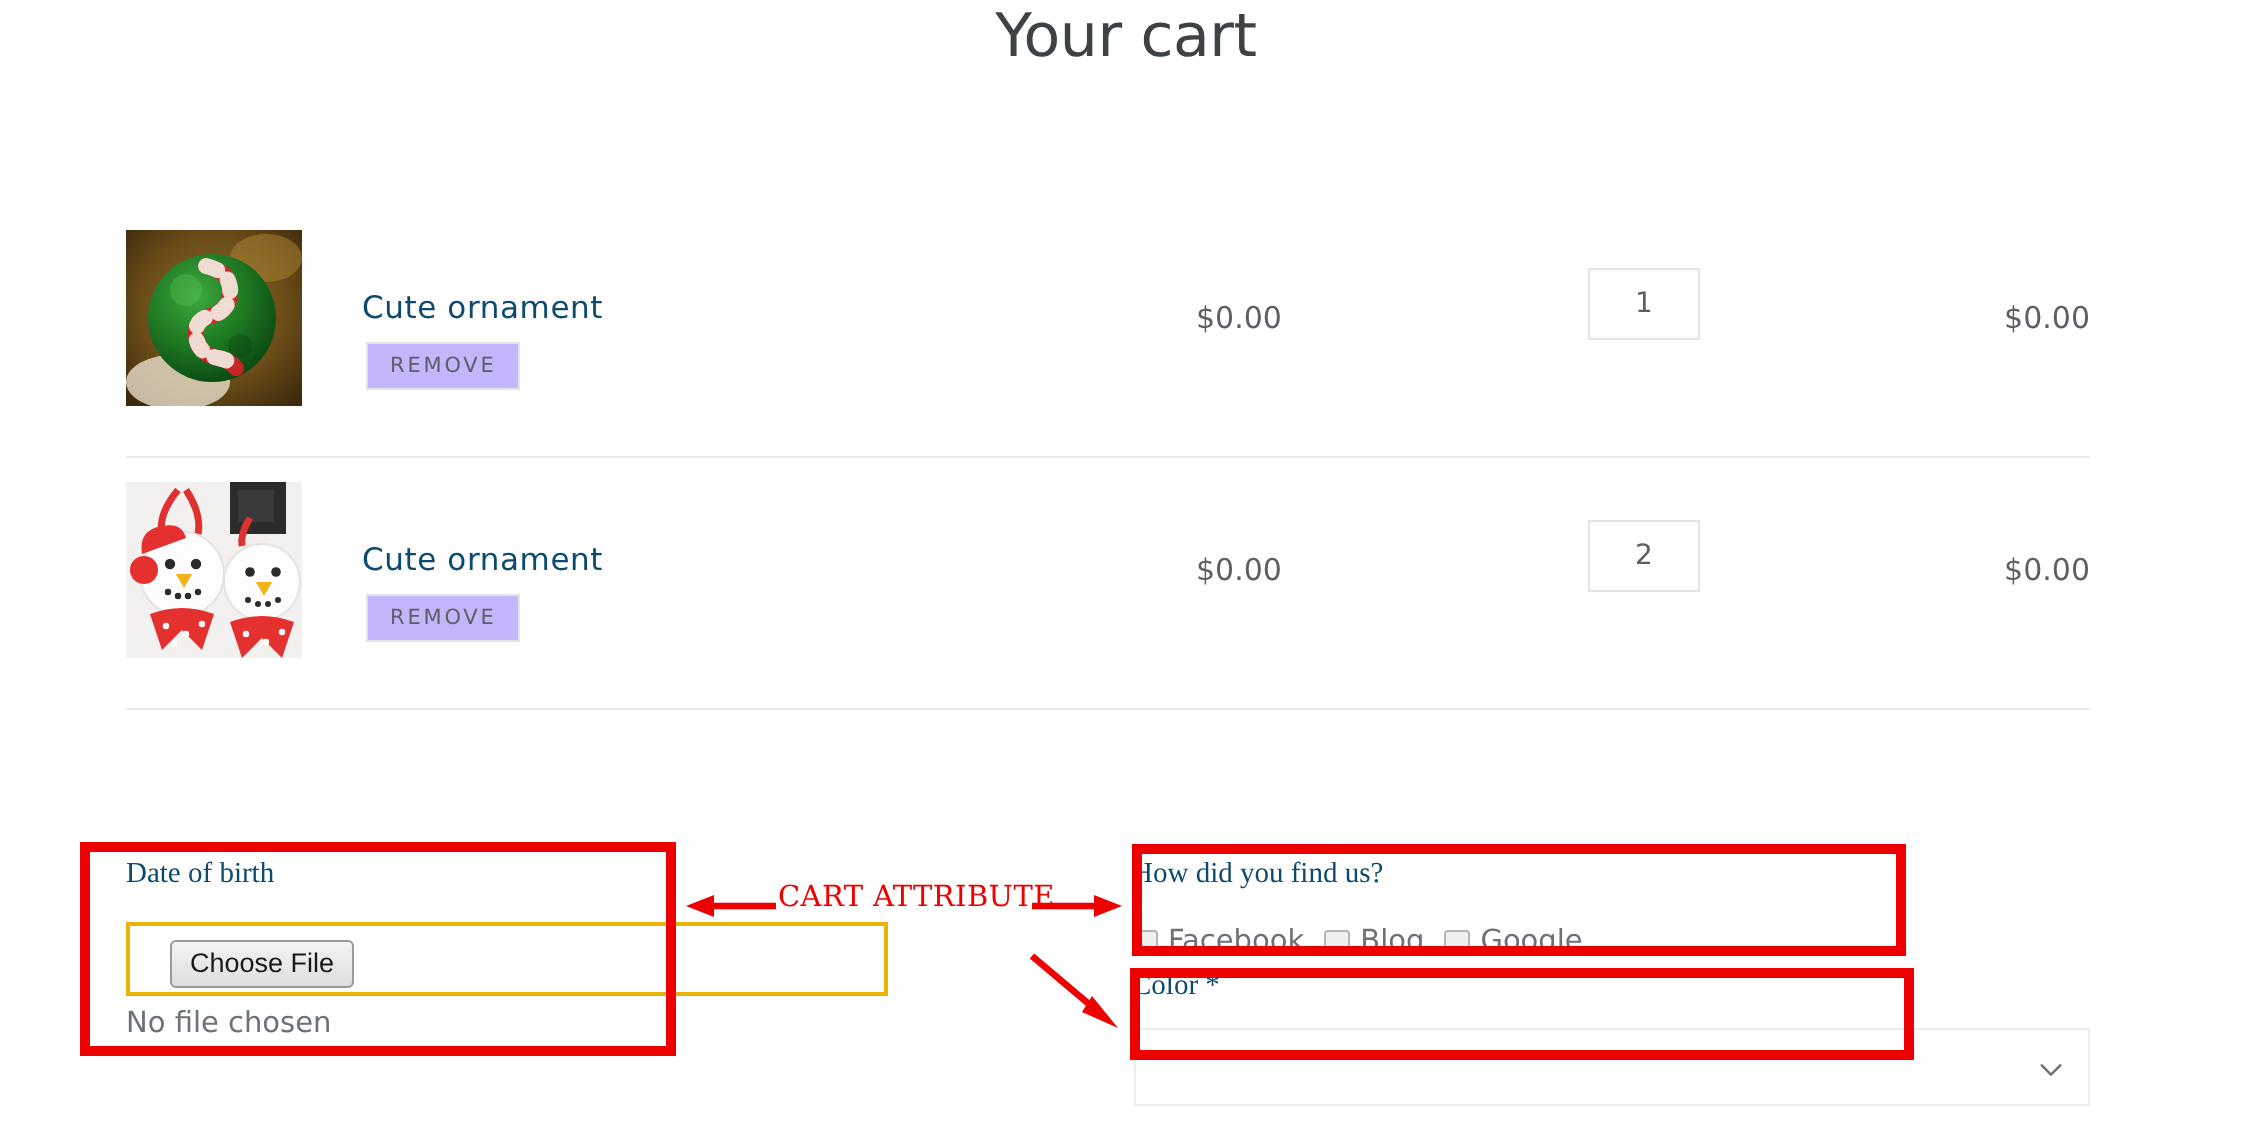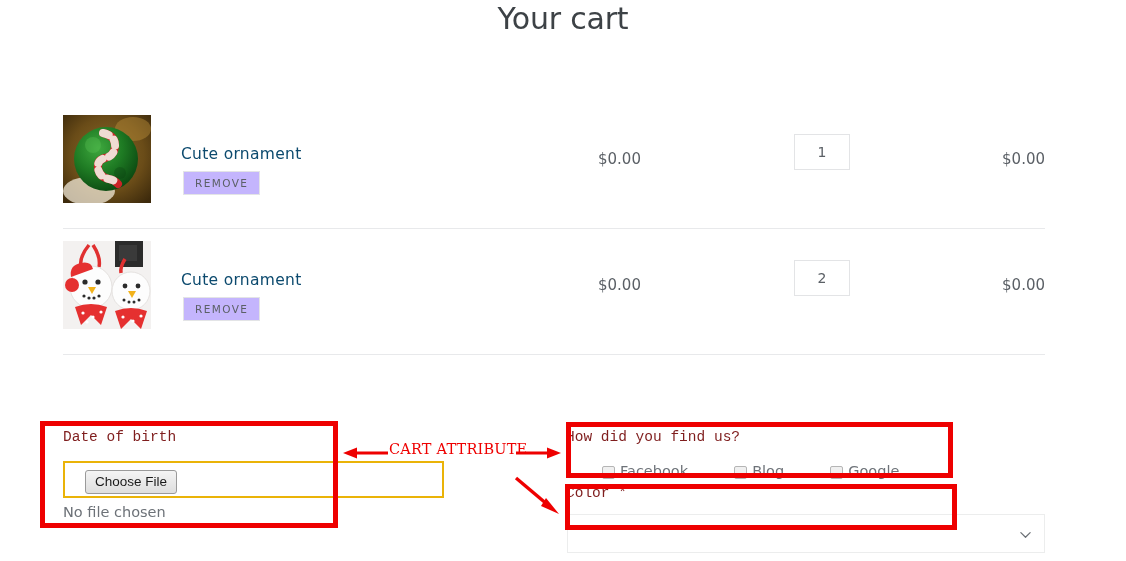--- a/index.html
+++ b/index.html
@@ -129,23 +129,23 @@
     top: 47px;
     font-family: "DejaVu Sans", sans-serif;
     font-size: 15px;
     color: #5b6066;
     text-align: right;
   }
 
   
   .attr-label {
     position: absolute;
-    font-family: Liberation Mono, monospace;
-    font-size: 14.5px;
-    color: #7f1d1d;
+    font-family: Liberation Serif, serif;
+    font-size: 14.5px;
+    color: #0c4a6e;
     white-space: nowrap;
   }
 
   .file-field {
     position: absolute;
     left: 63px;
     top: 461px;
     width: 381px;
     height: 37px;
     border: 2px solid #eab308;
@@ -179,23 +179,22 @@
   .checkbox-row {
     position: absolute;
     left: 566px;
     top: 463px;
     display: flex;
     align-items: center;
     gap: 0px;
   }
   .cb-item {
     display: flex;
-    align-items: flex-end;
+    align-items: center;
     margin-right: 10px;
-    margin-left: 36px;
   }
   .cb-box {
     width: 13px;
     height: 13px;
     border: 1px solid #b5b5b5;
     background: #f0f0f0;
     border-radius: 2px;
     box-sizing: border-box;
     margin-right: 5px;
     cursor: pointer;

